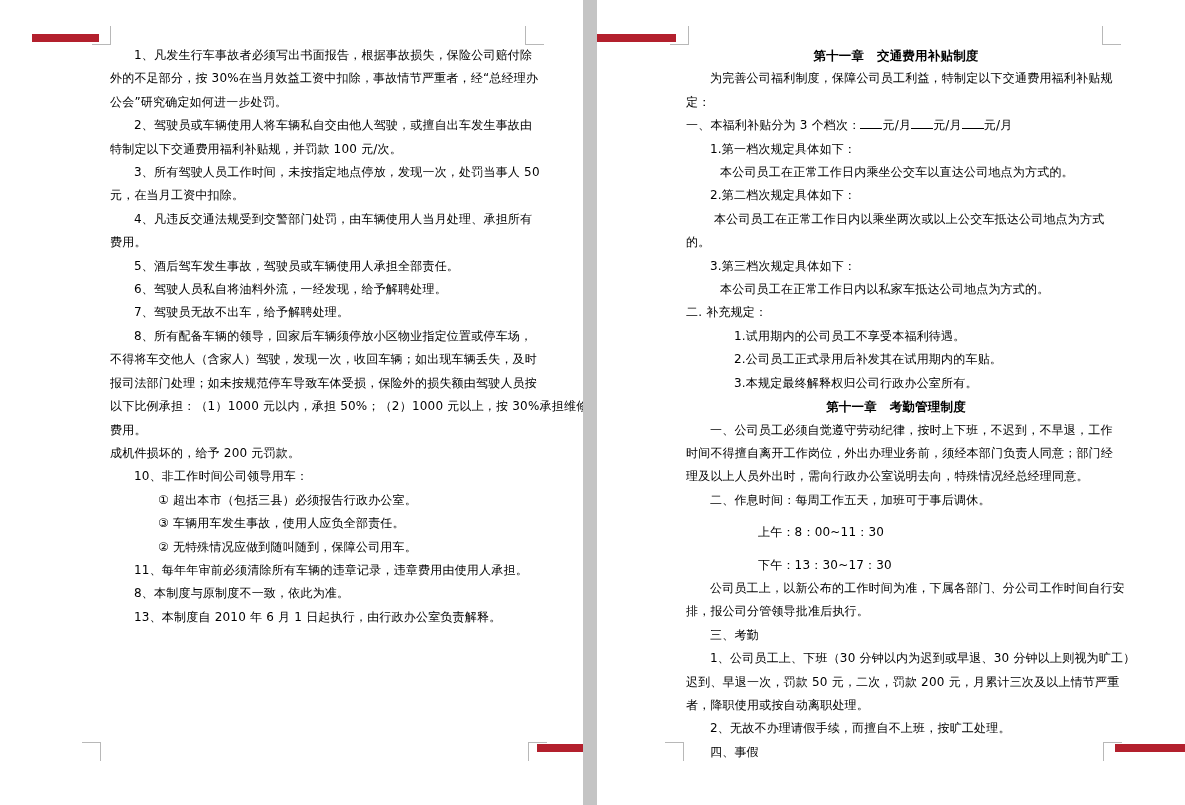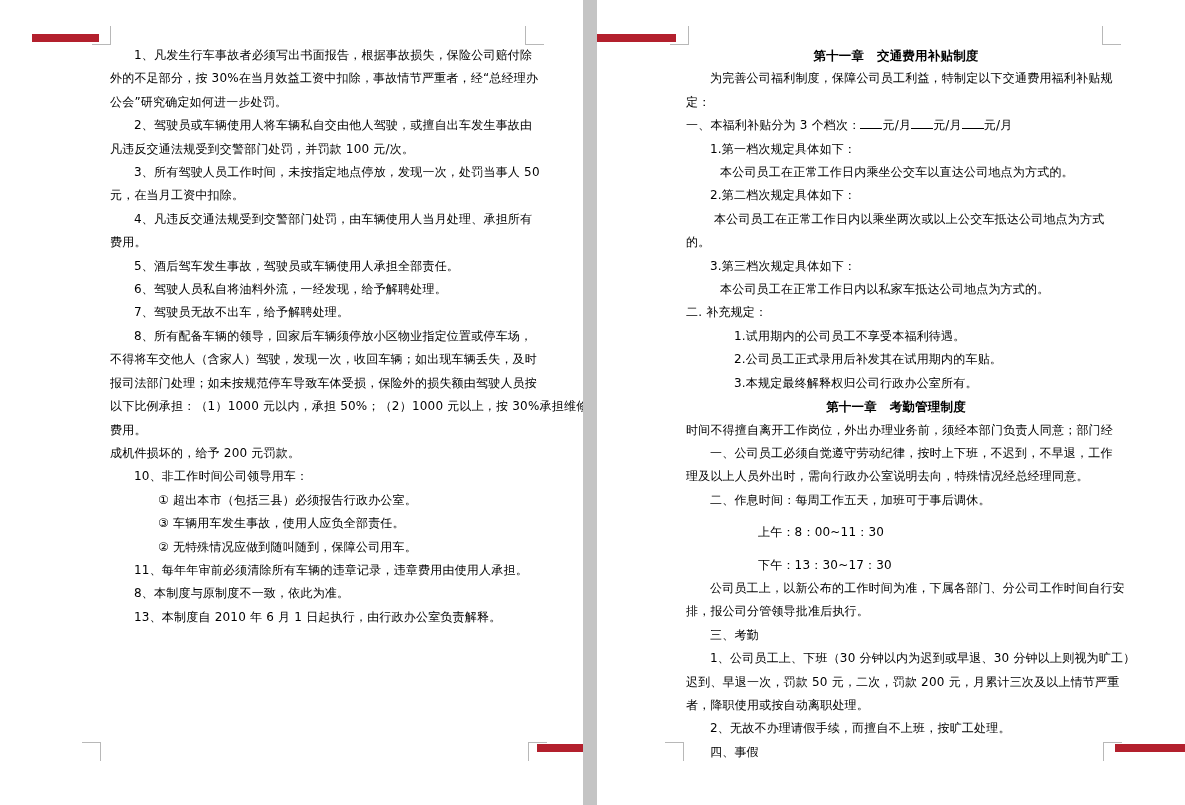--- a/index.html
+++ b/index.html
@@ -42,21 +42,21 @@
   <div class="corner tr" style="left:493px; top:26px;"></div>
   <div class="corner bl" style="left:50px; top:742px;"></div>
   <div class="corner br" style="left:496px; top:742px;"></div>
   <div class="red-bar" style="left:505px; top:744px; width:78px;"></div>
 
   <div class="body-text" id="left-body" style="left:78px; top:44px; width:420px;">
       <p class="para ind1">1、凡发生行车事故者必须写出书面报告，根据事故损失，保险公司赔付除</p>
       <p class="para">外的不足部分，按 30%在当月效益工资中扣除，事故情节严重者，经“总经理办</p>
       <p class="para">公会”研究确定如何进一步处罚。</p>
       <p class="para ind1">2、驾驶员或车辆使用人将车辆私自交由他人驾驶，或擅自出车发生事故由</p>
-      <p class="para">凡违反交通法规受到交警部门处罚，并罚款 100 元/次。</p>
+      <p class="para">特制定以下交通费用福利补贴规，并罚款 100 元/次。</p>
       <p class="para ind1">3、所有驾驶人员工作时间，未按指定地点停放，发现一次，处罚当事人 50</p>
       <p class="para">元，在当月工资中扣除。</p>
       <p class="para ind1">4、凡违反交通法规受到交警部门处罚，由车辆使用人当月处理、承担所有</p>
       <p class="para">费用。</p>
       <p class="para ind1">5、酒后驾车发生事故，驾驶员或车辆使用人承担全部责任。</p>
       <p class="para ind1">6、驾驶人员私自将油料外流，一经发现，给予解聘处理。</p>
       <p class="para ind1">7、驾驶员无故不出车，给予解聘处理。</p>
       <p class="para ind1">8、所有配备车辆的领导，回家后车辆须停放小区物业指定位置或停车场，</p>
       <p class="para">不得将车交他人（含家人）驾驶，发现一次，收回车辆；如出现车辆丢失，及时</p>
       <p class="para">报司法部门处理；如未按规范停车导致车体受损，保险外的损失额由驾驶人员按</p>
@@ -96,22 +96,22 @@
     <p class="para ind1" style="padding-left:28px">本公司员工在正常工作日内以乘坐两次或以上公交车抵达公司地点为方式</p>
     <p class="para">的。</p>
     <p class="para ind1">3.第三档次规定具体如下：</p>
     <p class="para ind1" style="padding-left:34px">本公司员工在正常工作日内以私家车抵达公司地点为方式的。</p>
     <p class="para">二. 补充规定：</p>
     <p class="para" style="padding-left:48px">1.试用期内的公司员工不享受本福利待遇。</p>
     <p class="para" style="padding-left:48px">2.公司员工正式录用后补发其在试用期内的车贴。</p>
     <p class="para" style="padding-left:48px">3.本规定最终解释权归公司行政办公室所有。</p>
     <p class="para title">第十一章　考勤管理制度</p>
     <div id="attendance-body">
+        <p class="para ind1">一、公司员工必须自觉遵守劳动纪律，按时上下班，不迟到，不早退，工作</p>
         <p class="para">时间不得擅自离开工作岗位，外出办理业务前，须经本部门负责人同意；部门经</p>
-        <p class="para ind1">一、公司员工必须自觉遵守劳动纪律，按时上下班，不迟到，不早退，工作</p>
         <p class="para">理及以上人员外出时，需向行政办公室说明去向，特殊情况经总经理同意。</p>
         <p class="para ind1">二、作息时间：每周工作五天，加班可于事后调休。</p>
         <p class="para ind3">上午：8：00~11：30</p>
         <p class="para ind3">下午：13：30~17：30</p>
         <p class="para ind1">公司员工上，以新公布的工作时间为准，下属各部门、分公司工作时间自行安</p>
         <p class="para">排，报公司分管领导批准后执行。</p>
         <p class="para ind1">三、考勤</p>
         <p class="para ind1">1、公司员工上、下班（30 分钟以内为迟到或早退、30 分钟以上则视为旷工）</p>
         <p class="para">迟到、早退一次，罚款 50 元，二次，罚款 200 元，月累计三次及以上情节严重</p>
         <p class="para">者，降职使用或按自动离职处理。</p>

